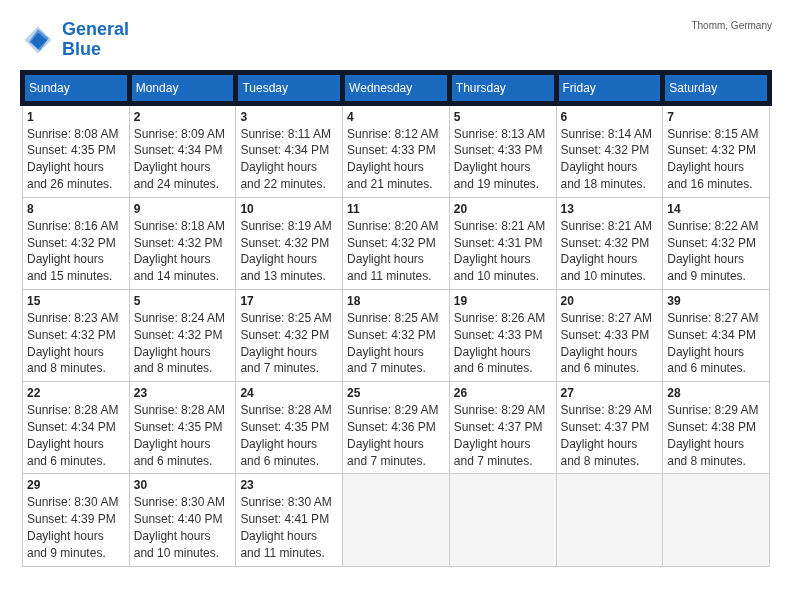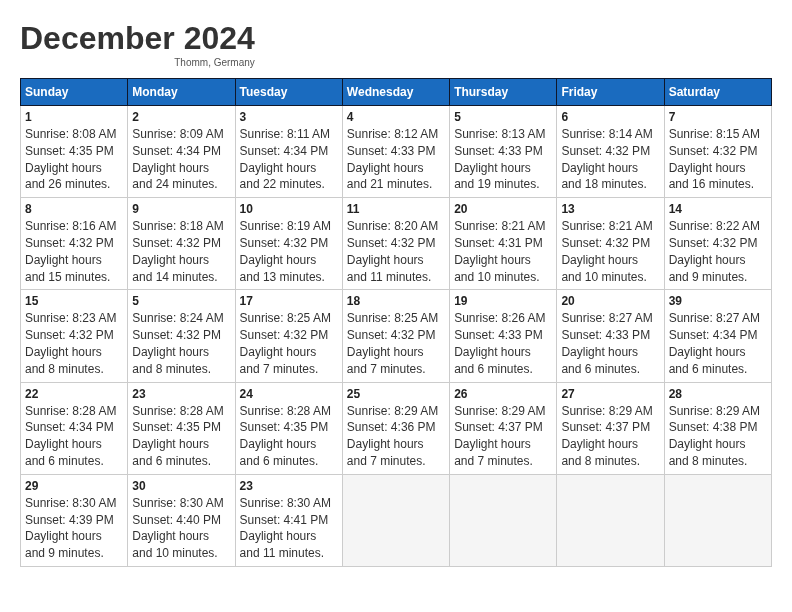--- a/index.html
+++ b/index.html
@@ -50,22 +50,22 @@
       width: 100%;
       border-collapse: collapse;
       font-size: 10px;
     }
     .calendar th {
       background: #1a6bbf;
       color: #fff;
       padding: 6px 4px;
       text-align: left;
       font-size: 12px;
-      font-weight: bold;
-      border: 1px solid #0f172a;
+      font-weight: normal;
+      border: 5px solid #0f172a;
     }
     .calendar td {
       border: 1px solid #ccc;
       vertical-align: top;
       padding: 4px;
       width: calc(100% / 7);
       height: 85px;
       background: #fff;
     }
     .calendar td.empty {
@@ -84,22 +84,32 @@
       line-height: 1.4;
     }
     .calendar tr:last-child td {
       height: 75px;
     }
   </style>
 </head>
 <body>
 
 <div class="header">
+  <div class="logo">
+    <svg class="logo-icon" viewBox="0 0 40 40">
+      <polygon points="20,5 35,20 20,35 5,20" fill="#1a6bbf" opacity="0.3"></polygon>
+      <polygon points="20,8 32,18 22,32 10,22" fill="#1a6bbf" opacity="0.6"></polygon>
+      <polygon points="20,12 30,20 20,30 12,22" fill="#1a6bbf"></polygon>
+    </svg>
+    <div class="logo-text">
+      <div><span>General</span></div>
+      <div><span>Blue</span></div>
+    </div>
+  </div>
   <div class="title-block">
-    <div class="month-title">December 2024</div>
     <div class="location">Thomm, Germany</div>
   </div>
 </div>
 
 <table class="calendar">
   <thead>
     <tr>
       <th>Sunday</th>
       <th>Monday</th>
       <th>Tuesday</th>

